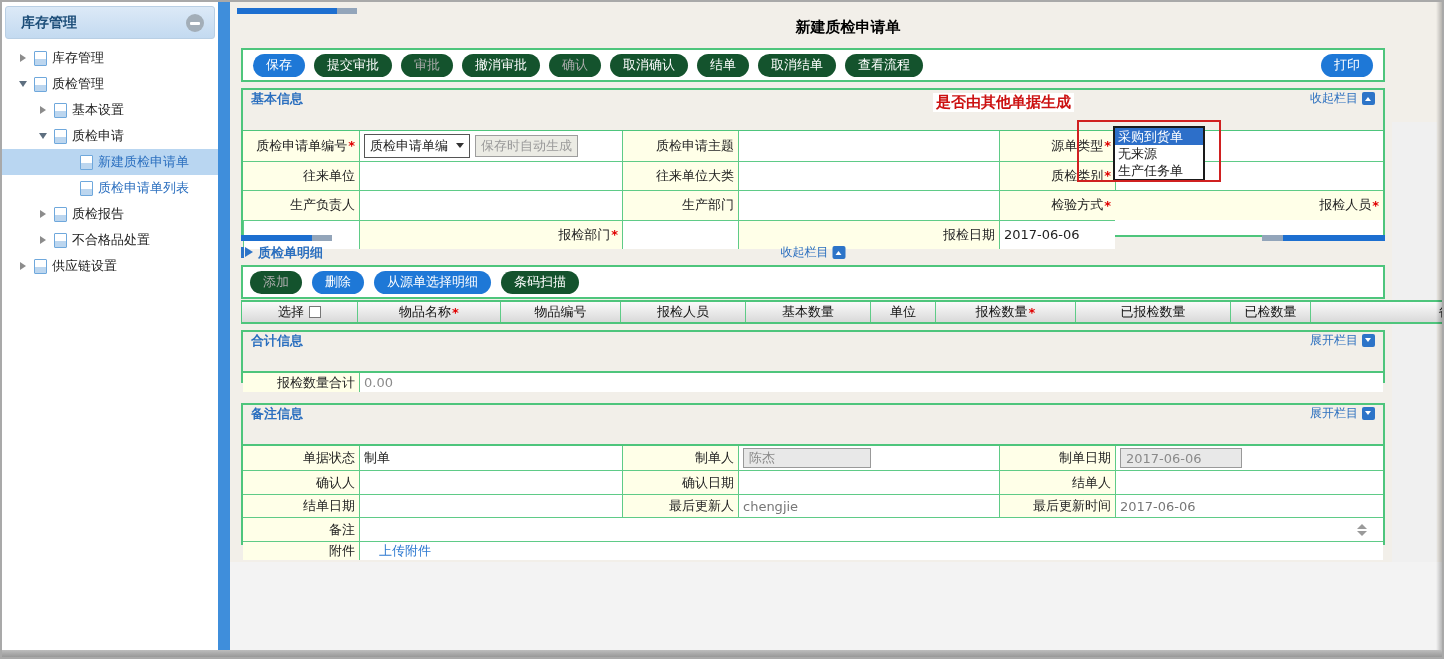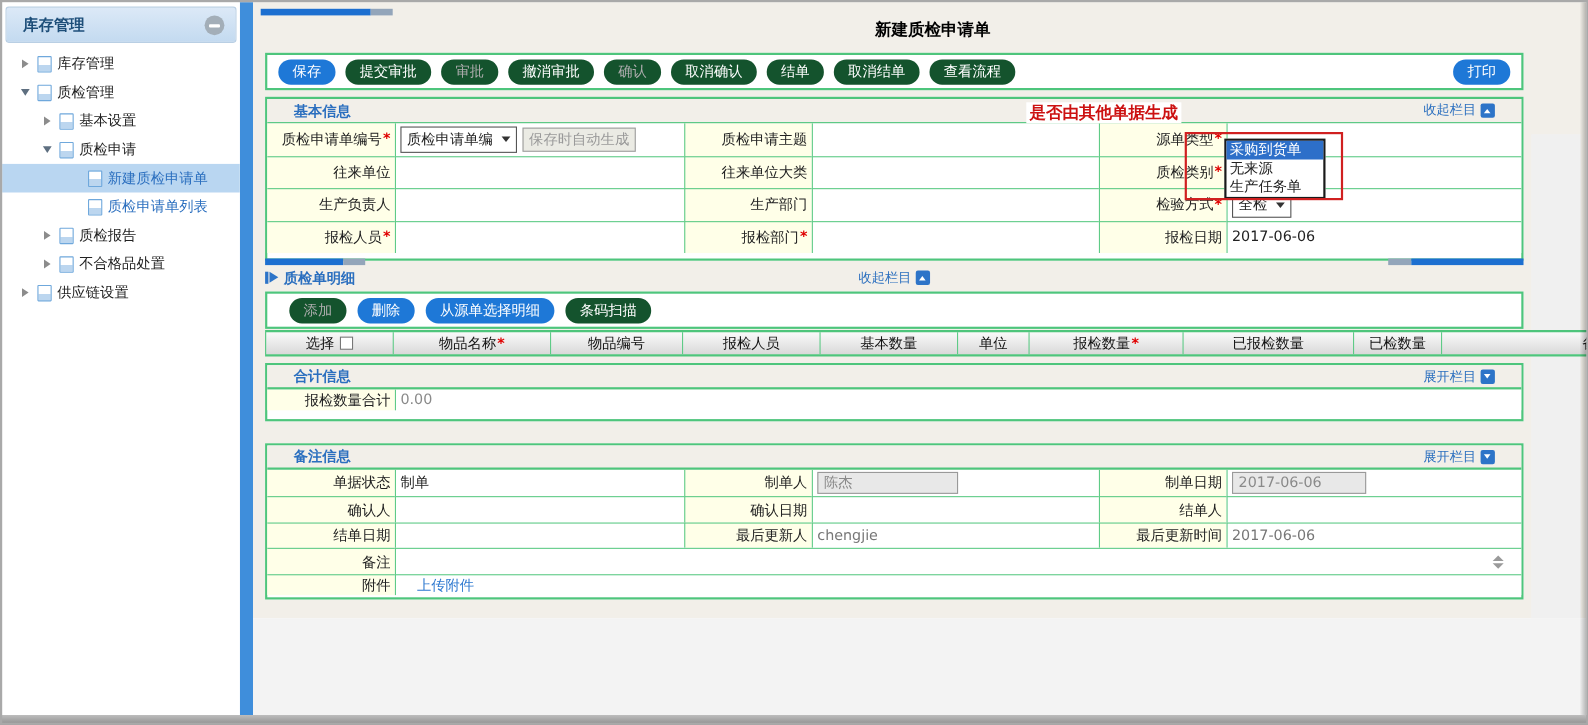--- a/index.html
+++ b/index.html
@@ -45,21 +45,21 @@
 
   
   .toolbar { top:48px; height:34px; display:flex; align-items:center; gap:9px; padding:0 10px; }
   .pill { height:23px; border:none; border-radius:12px; background:#14532d; color:#fff; font-size:13px;
       padding:0 13px; cursor:pointer; font-family:inherit; white-space:nowrap; }
   .pill.blue { background:#1E78D7; }
   .pill.dis { color:#ACACAC; cursor:default; }
   .pill.print { margin-left:auto; }
 
   
-  .sec-head { height:22px; background:#F2EFE9; display:flex; align-items:center; padding:0 24px; position:relative; }
+  .sec-head { height:41px; background:#F2EFE9; display:flex; align-items:flex-start; padding:0 8px; position:relative; }
   .sec-title { font-weight:bold; color:#2B6FBF; font-size:13px; }
   .fold-link { margin-left:auto; display:flex; align-items:center; gap:4px; color:#2B6FBF; font-size:12px; cursor:pointer; }
   .fold-icon { width:13px; height:13px; background:#2D74C8; border-radius:2px; position:relative; }
   .fold-icon.up::after { content:""; position:absolute; left:3px; top:5px; border-bottom:4px solid #fff; border-left:3.5px solid transparent; border-right:3.5px solid transparent; }
   .fold-icon.down::after { content:""; position:absolute; left:3px; top:4px; border-top:4px solid #fff; border-left:3.5px solid transparent; border-right:3.5px solid transparent; }
 
   
   .basic { top:88px; height:149px; }
   .basic .sec-head { border-bottom:1px solid #4EC57C; }
   .annotation { position:absolute; left:690px; top:3px; background:#fff; padding:0 3px; color:#CC1111; font-weight:bold; font-size:15px; }
@@ -79,21 +79,21 @@
   .dd-opt { height:17px; line-height:17px; padding:0 3px; font-size:13px; white-space:nowrap; cursor:pointer; }
   .dd-opt.sel { background:#2D6FC9; color:#fff; }
   .red-box { position:absolute; left:1077px; top:120px; width:144px; height:62px; border:2px solid #D02020; z-index:41; pointer-events:none; }
 
   
   .detail-head { position:absolute; left:241px; top:241px; width:1144px; height:23px; display:flex; align-items:center; z-index:6; }
   .play-icon { width:13px; height:13px; position:relative; margin-right:4px; }
   .play-icon::before { content:""; position:absolute; left:0; top:1px; width:3px; height:11px; background:#2D74C8; }
   .play-icon::after { content:""; position:absolute; left:4px; top:1px; border-left:8px solid #2D74C8; border-top:5.5px solid transparent; border-bottom:5.5px solid transparent; }
   .detail-fold { position:absolute; left:50%; transform:translateX(-50%); display:flex; align-items:center; gap:4px; color:#2B6FBF; font-size:12px; cursor:pointer; }
-  .dbtns { top:265px; height:34px; display:flex; align-items:center; gap:10px; padding:0 20px; }
+  .dbtns { top:265px; height:34px; display:flex; align-items:center; gap:10px; padding:0 7px; }
   .thead { position:absolute; left:241px; top:300px; width:1352px; height:24px; display:grid;
       grid-template-columns:116px 143px 120px 125px 125px 65px 140px 155px 80px 1fr;
       border-top:2px solid #4EC57C; border-bottom:2px solid #4EC57C; border-left:1px solid #4EC57C; border-right:1px solid #4EC57C;
       background:linear-gradient(#FAFAFA,#D9D9D9); z-index:6; }
   .thc { display:flex; align-items:center; justify-content:center; border-right:1px solid #5FCB87; font-size:13px; color:#111; white-space:nowrap; }
   .thc:last-child { border-right:none; }
   .chk { width:12px; height:12px; border:1px solid #777; background:#fff; margin-left:5px; cursor:pointer; }
 
   
   .totals { top:330px; height:53px; }
@@ -253,26 +253,20 @@
     </div>
     <div class="fcell valc"></div>
     <div class="fcell lblc">
       <span>生产部门</span>
     </div>
     <div class="fcell valc"></div>
     <div class="fcell lblc">
       <span>检验方式</span>
         <span class="req">*</span>
     </div>
-    <div class="fcell valc">
-      <span class="fake-select">
-        <span>全检</span>
-        <span class="car"></span>
-      </span>
-    </div>
 
     <div class="fcell lblc nb-l">
       <span>报检人员</span>
         <span class="req">*</span>
     </div>
     <div class="fcell valc"></div>
     <div class="fcell lblc">
       <span>报检部门</span>
         <span class="req">*</span>
     </div>

